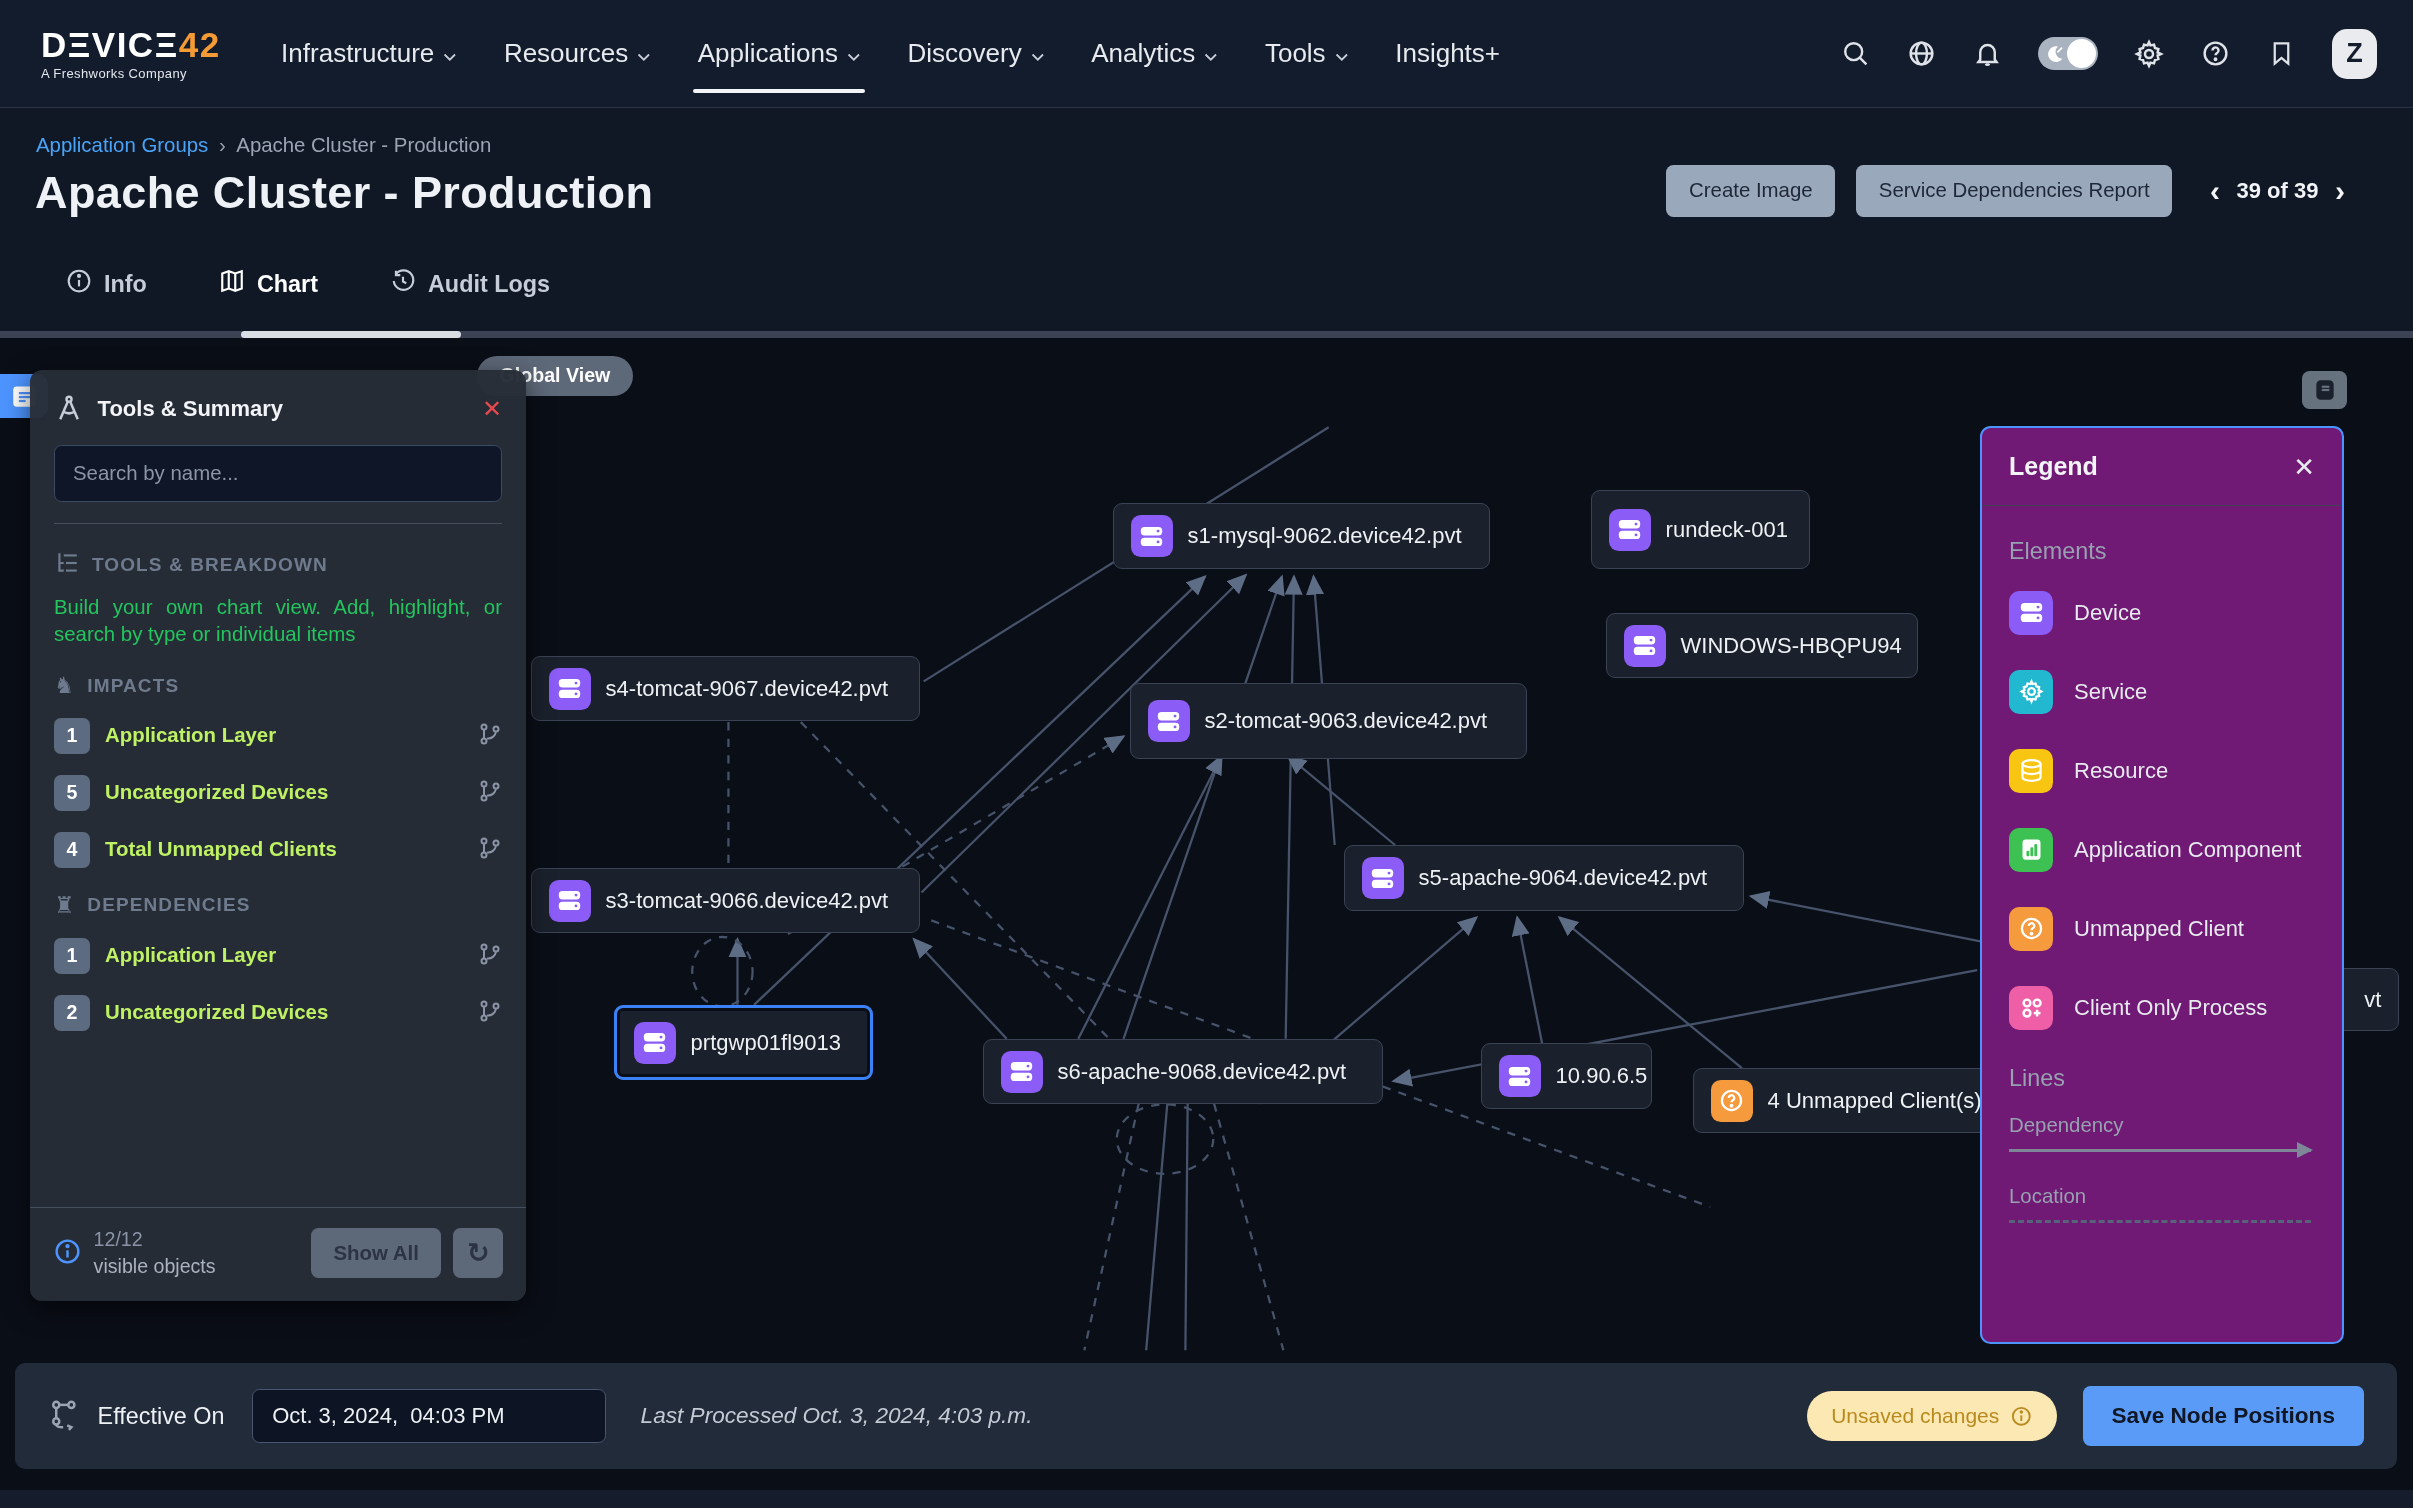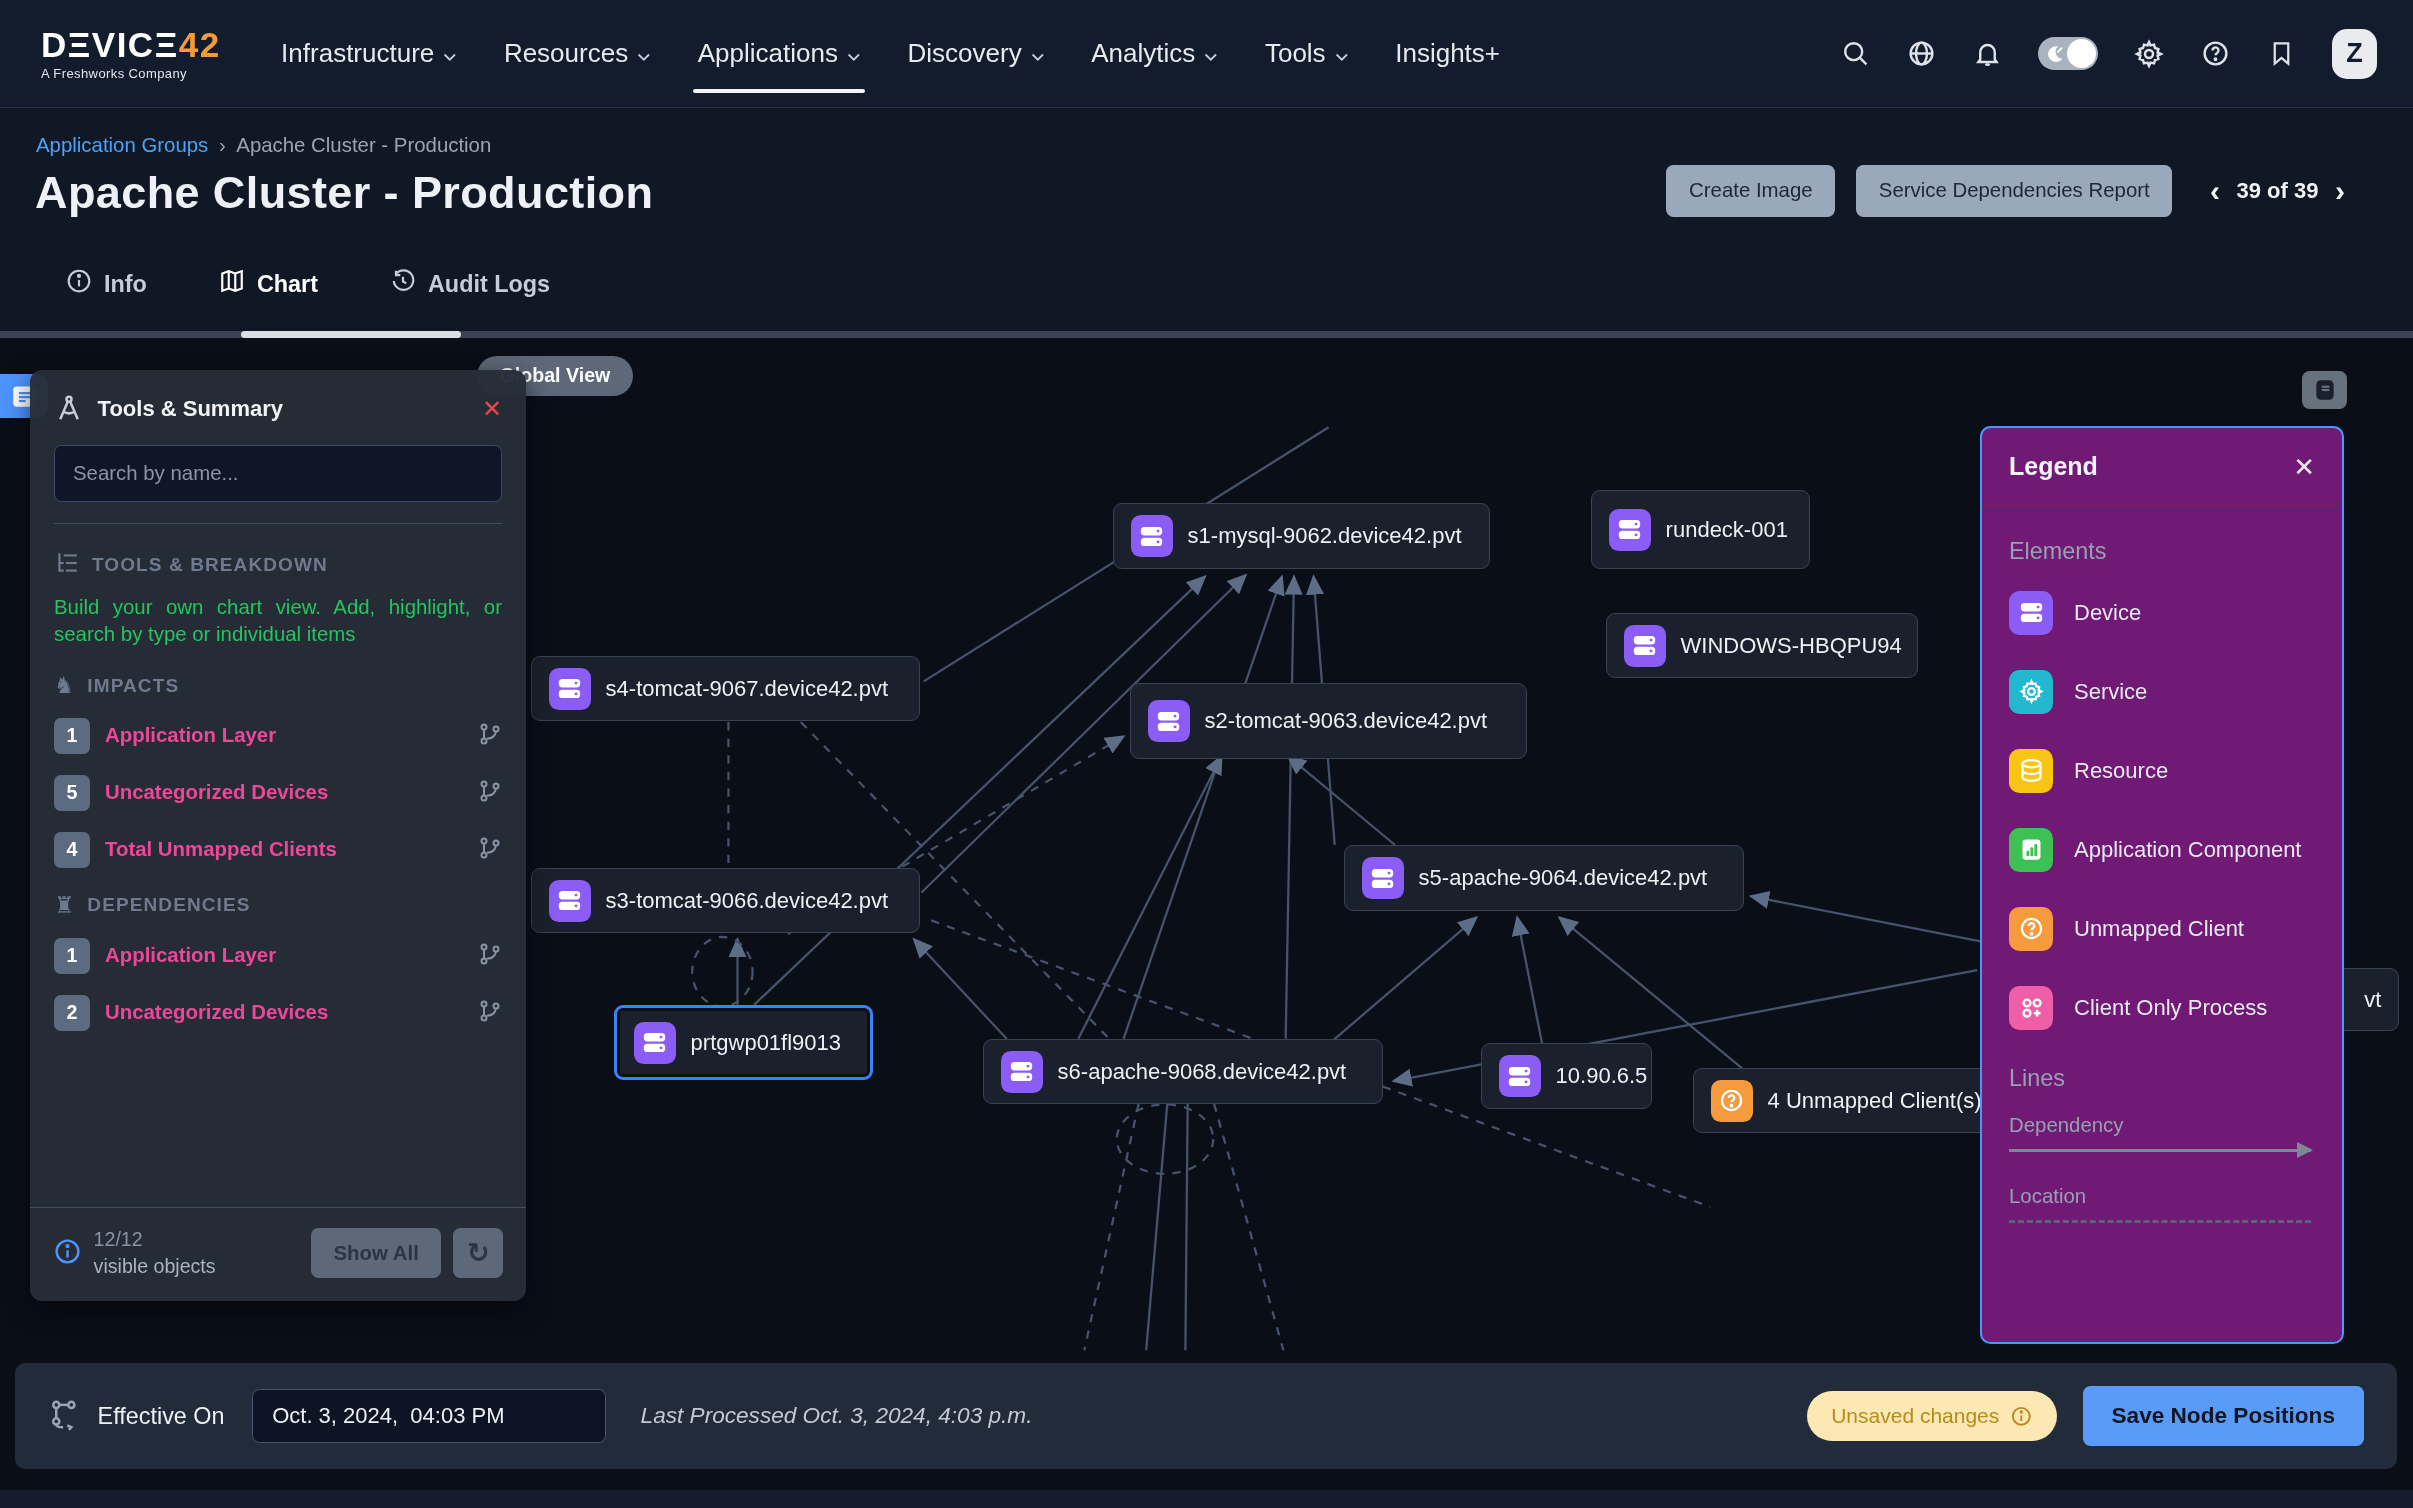--- a/index.html
+++ b/index.html
@@ -67,21 +67,21 @@
     font-family:"Liberation Sans","DejaVu Sans",sans-serif;}
   .tp-search::placeholder{color:#8b95a5;}
   .tp-div{height:0.8px;background:#454e5f;margin:0 24px;}
   .tp-section{display:flex;align-items:center;gap:12px;margin:26px 24px 0;color:#6e7a8d;
     font-size:19px;font-weight:700;letter-spacing:1.1px;}
   .chess{font-family:"DejaVu Sans",sans-serif;font-size:22.6px;color:#6e7a8d;line-height:1;}
   .tp-desc{margin:13.6px 24px 6px;color:#22c55e;font-size:20.4px;line-height:1.32;text-align:justify;}
   .tp-row{display:flex;align-items:center;gap:15px;margin:21px 24px;}
   .count-badge{min-width:36px;height:36px;background:#5d6b80;border-radius:6.8px;display:flex;align-items:center;
     justify-content:center;font-weight:700;font-size:19.6px;color:#fff;}
-  .row-label{font-weight:700;font-size:20.4px;color:#ec4899;text-align:right;}
+  .row-label{font-weight:700;font-size:20.4px;color:#bef264;text-align:right;}
   .branch{margin-left:auto;flex:none;}
   .tp-bottom{position:absolute;bottom:0;left:0;right:0;border-top:0.8px solid #454e5f;
     padding:19.6px 22.6px 22.6px;display:flex;align-items:center;gap:12px;}
   .vis-wrap{display:flex;flex-direction:column;gap:4.5px;font-size:19.6px;}
   .vis-count{color:#8a94a6;}
   .vis-label{color:#aab3c0;}
   .show-all{margin-left:auto;background:#5d6878;color:#2b3344;font-size:20.4px;font-weight:600;
     padding:13.6px 22.6px;border-radius:7.5px;cursor:pointer;}
   .refresh-btn{width:50px;height:50px;background:#5d6878;border-radius:7.5px;display:flex;align-items:center;
     justify-content:center;color:#2b3344;font-size:27px;font-weight:700;cursor:pointer;}

